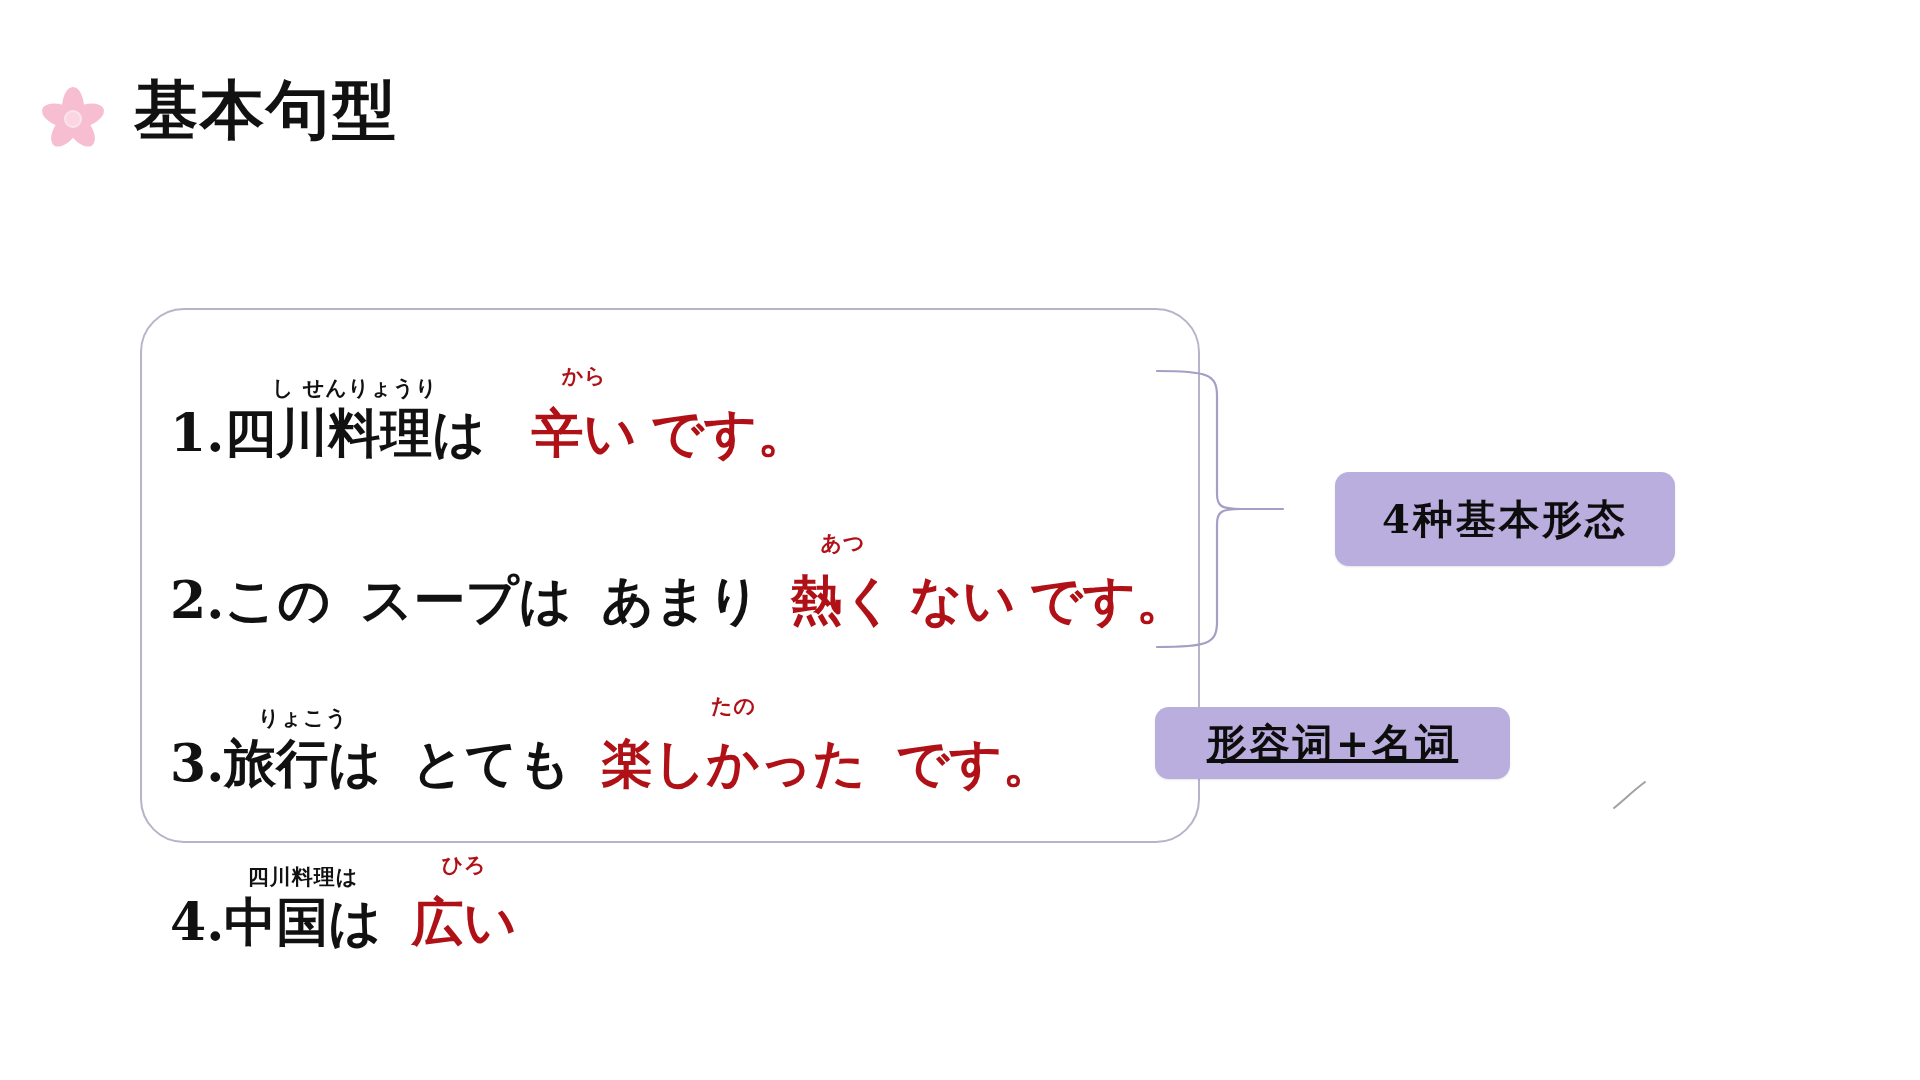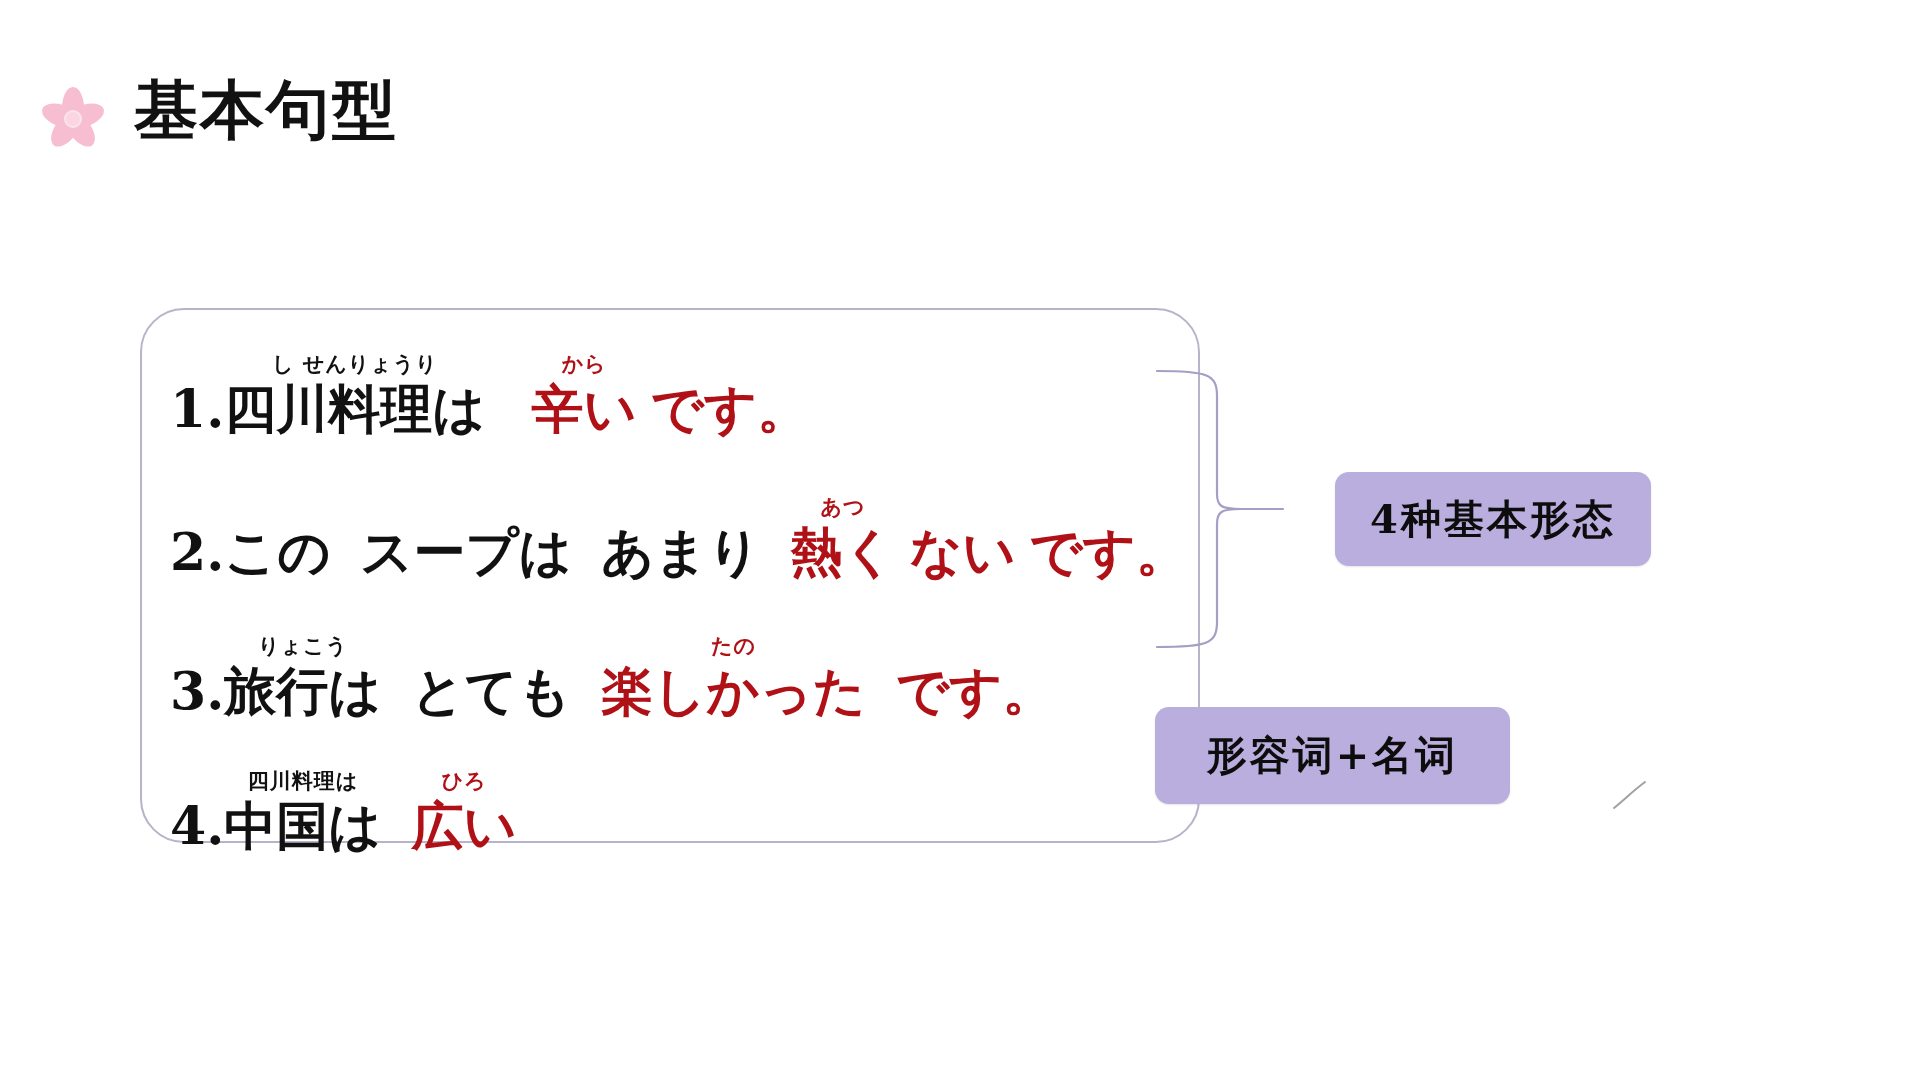--- a/index.html
+++ b/index.html
@@ -110,21 +110,21 @@
   }
   .seg .base {
     font-family: "DejaVu Serif", "Liberation Serif", serif;
     font-size: 52px;
     font-weight: 700;
     line-height: 1.08;
     letter-spacing: 0px;
   }
   .seg.noruby .ruby { visibility: hidden; }
   .black { color: #111111; }
-  .red   { color: #b01116; }
+  .red   { color: #b01116; margin-top: 12px; }
   .gap-s { width: 14px; }
   .gap-m { width: 30px; }
   .gap-l { width: 46px; }
 
   
   #bracket-1-3 {
     position: absolute;
     left: 1155px;
     top: 368px;
     width: 130px;
@@ -143,28 +143,29 @@
     font-family: "DejaVu Serif", "Liberation Serif", serif;
     font-size: 40px;
     font-weight: 700;
     color: #0d0d0d;
     letter-spacing: 3px;
     box-shadow: 0 1px 2px rgba(0,0,0,0.10);
   }
   #callout-forms {
     left: 1335px;
     top: 472px;
-    width: 316px;
+    width: 340px;
     height: 94px;
   }
   #callout-adj-noun {
     left: 1155px;
     top: 707px;
     width: 355px;
-    height: 97px;
+    height: 72px;
+    text-decoration: underline;
   }
 
   
   #pen-mark {
     position: absolute;
     left: 1612px;
     top: 780px;
     width: 36px;
     height: 30px;
     pointer-events: none;

